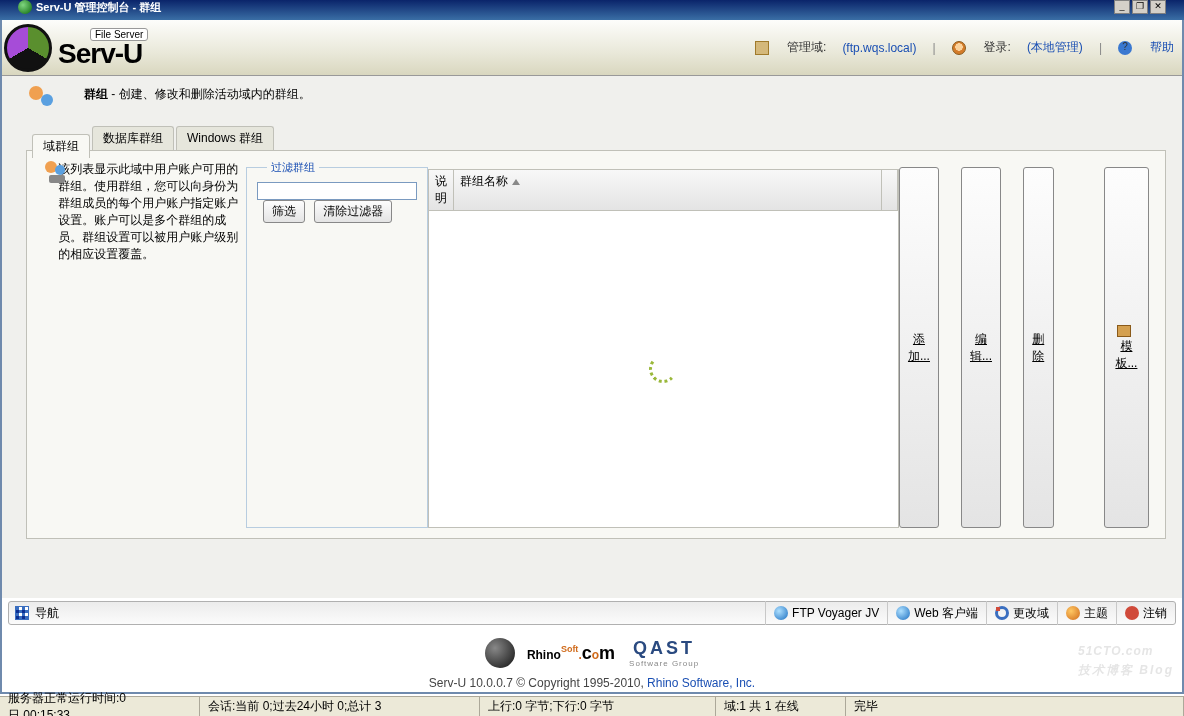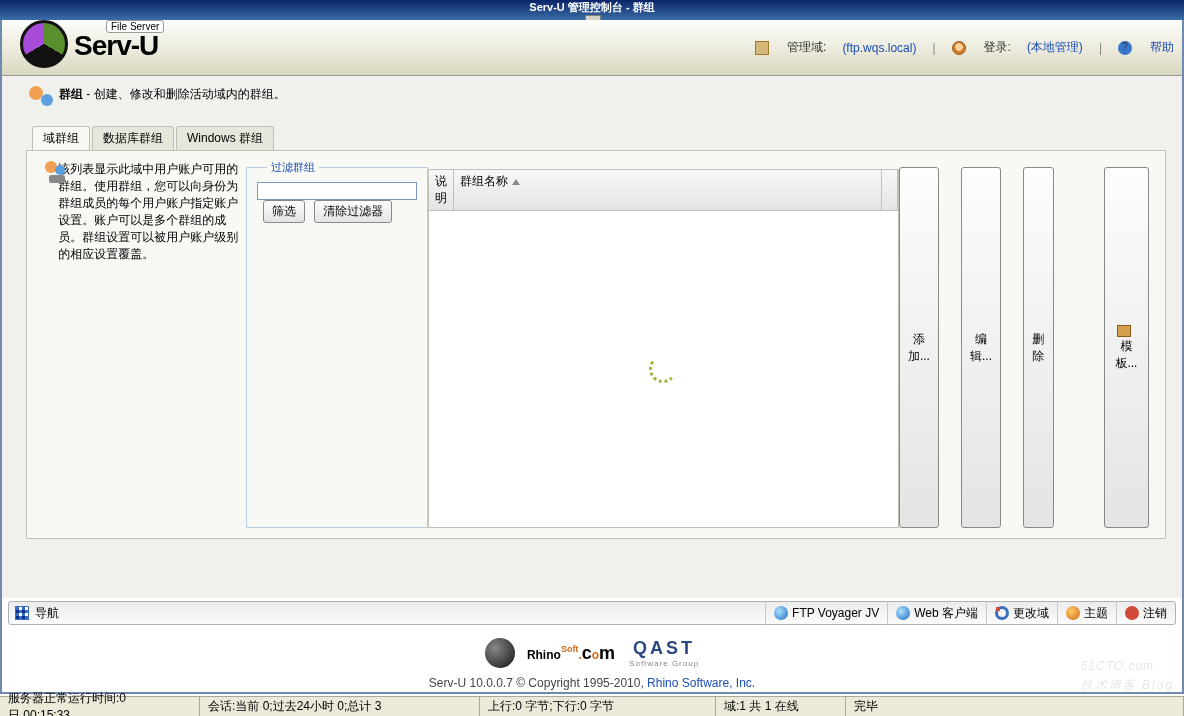--- a/index.html
+++ b/index.html
@@ -1,48 +1,48 @@
 <!DOCTYPE html>
 <html><head>
 <meta charset="utf-8">
 <style>
 * { box-sizing: border-box; font-family: "Microsoft YaHei", Tahoma, Arial, sans-serif; font-size: 12px; }
 body { margin: 0; background: #fff; width: 1184px; height: 716px; overflow: hidden; position: relative; }
 
-.titlebar { height: 20px; background: linear-gradient(#0a246a,#3a6ea5); color: #fff; display: flex; align-items: center; padding: 0 18px; flex-direction: column; }
+.titlebar { height: 20px; background: linear-gradient(#0a246a,#3a6ea5); color: #fff; display: flex; align-items: flex-start; padding: 0 18px; }
 .titlebar .t-icon { width:14px; height:14px; background: radial-gradient(circle at 5px 5px,#7fd67f,#0a660a); border-radius:50%; margin-right:4px;}
 .titlebar .title { flex:1; font-weight: bold; font-size:11px; }
 .titlebar .win-btn { width:16px; height:14px; background:#d4d0c8; border:1px solid #808080; margin-left:2px; color:#000; font-size:9px; line-height:11px; text-align:center; cursor:pointer;}
 
 .app { border:2px solid #6f8aad; border-top:none; height: 674px; display:flex; flex-direction:column;}
 
 .topbar { height:56px; background: linear-gradient(#fdfdfb,#e9e8d9 60%,#d9d7bf); display:flex; align-items:center; border-bottom:1px solid #999;}
-.topbar .logo-wrap { width:205px; height:56px; display:flex; padding-left:18px;}
+.topbar .logo-wrap { width:205px; height:56px; display:flex; align-items:center; padding-left:2px;}
 .topbar .logo-swirl { width:48px; height:48px; border-radius:50%; background: conic-gradient(#5a8f2e 0 120deg,#111 120deg 240deg,#a64cd8 240deg 360deg); border:3px solid #111;}
 .topbar .logo-text { display:flex; flex-direction:column; margin-left:6px;}
 .topbar .logo-top { font-size:10px; color:#000; background:#fff; border:1px solid #999; border-radius:3px; padding:0 4px; align-self:flex-start; margin-left:32px;}
 .topbar .logo-main { font-size:28px; font-weight:bold; color:#000; letter-spacing:-1px; line-height:26px;}
 .topbar .right-links { flex:1; display:flex; justify-content:flex-end; align-items:center; gap:16px; padding-right:8px;}
 .topbar .right-links span { color:#333;}
 .topbar .right-links a { color:#1a4fb3; text-decoration:none;}
 .icon-sm { display:inline-block; width:14px; height:14px; vertical-align:middle; margin-right:2px;}
 .i-domain { background:#d4b87a; border:1px solid #a07a2a;}
 .i-user { background: radial-gradient(circle at 6px 5px,#fbd29b 40%,#d47c2a 42%); border-radius:50%; border:1px solid #8b5a1a;}
 .i-help { background:#3a78d0; border-radius:50%; color:#fff; text-align:center; line-height:12px; font-size:10px;}
 
 .content { flex:1; background:#f0f0ed; padding:6px 16px 2px 24px; overflow:hidden;}
-.crumb { display:flex; align-items:flex-start; gap:3px; padding:4px 0 14px 0;}
+.crumb { display:flex; align-items:flex-start; gap:28px; padding:4px 0 14px 0;}
 .crumb .grp-icon { width:30px; height:26px; position:relative;}
 .crumb .grp-icon .head { width:14px; height:14px; background:#f0a050; border-radius:50%; position:absolute; top:0; left:3px;}
 .crumb .grp-icon .head2 { width:12px; height:12px; background:#5aa0e0; border-radius:50%; position:absolute; top:8px; left:15px;}
 .crumb .desc b { font-weight:bold;}
 
 .tabs-row { display:flex; border-bottom:1px solid #c0c0b8; padding-left:6px;}
 .tab { padding:3px 10px; border:1px solid #c0c0b8; border-bottom:none; background:#e6e6dc; margin-right:2px; border-radius:3px 3px 0 0; cursor:pointer;}
-.tab.active { background:#f8f8f4; font-weight:normal; position:relative; top:0;}
+.tab.active { background:#f8f8f4; font-weight:normal; position:relative; top:8px;}
 
 .tab-panel { background:#f8f8f4; border:1px solid #c0c0b8; border-top:none; padding:10px 16px 10px 16px; height:388px; display:flex; flex-direction:row;}
 .panel-desc { display:flex; gap:10px; align-items:flex-start; margin-bottom:4px;}
 .panel-desc .pd-icon { width:28px; height:24px; position:relative;}
 .panel-desc .pd-icon .wr { position:absolute; width:16px; height:8px; background:#888; top:14px; left:6px; border-radius:2px;}
 .panel-desc .pd-icon .h1 { position:absolute; width:12px; height:12px; background:#f0a050; border-radius:50%; top:0; left:2px;}
 .panel-desc .pd-icon .h2 { position:absolute; width:10px; height:10px; background:#5aa0e0; border-radius:50%; top:4px; left:12px;}
 
 .filter-frame { border:1px solid #b8cde0; padding:14px 10px 10px 10px; position:relative; width:320px; margin-top:6px;}
 .filter-frame .legend { position:absolute; top:-8px; left:20px; background:#f8f8f4; color:#1a4fb3; font-size:11px; padding:0 4px;}
@@ -53,21 +53,21 @@
 .grid-wrap { flex:1; margin-top:8px; border:1px solid #c0c0b8; background:#fff; display:flex; flex-direction:column;}
 .grid-head { display:flex; background:linear-gradient(#f8f8f8,#e4e4e4); border-bottom:1px solid #c0c0b8;}
 .grid-head .gh { padding:3px 6px; border-right:1px solid #c0c0b8; font-size:12px;}
 .gh-name { width:428px;}
 .gh-desc { flex:1;}
 .gh-end { width:16px; border-right:none;}
 .grid-head .sort-tri { display:inline-block; width:0; height:0; border-left:4px solid transparent; border-right:4px solid transparent; border-bottom:6px solid #888; margin-left:4px; vertical-align:middle;}
 .grid-body { flex:1; display:flex; align-items:center; justify-content:center;}
 .spinner { width:28px; height:28px; border:3px dotted #9ab83a; border-top-color:transparent; border-right-color:transparent; border-radius:50%;}
 
-.action-row { display:flex; gap:22px; padding:6px 0 0 0;}
+.action-row { display:flex; gap:22px; padding:6px 0 0 0;text-decoration:underline;}
 .tpl-icon { display:inline-block; width:14px; height:12px; background:#d4a050; border:1px solid #8a5a1a; margin-right:4px; vertical-align:-2px;}
 
 .navbar { height:24px; background:linear-gradient(#ececec,#fbfbfb); border:1px solid #b0b0b0; border-radius:3px; margin:3px 6px; display:flex; align-items:center;}
 .nav-left { display:flex; align-items:center; padding-left:6px;}
 .nav-grid-i { width:14px; height:14px; background: repeating-linear-gradient(0deg,#3a6ec0 0 3px,#fff 3px 6px), repeating-linear-gradient(90deg,#3a6ec0 0 3px,#fff 3px 6px); background-blend-mode:multiply; border:1px solid #3a6ec0; margin-right:6px;}
 .nav-right { margin-left:auto; display:flex;}
 .nav-item { display:flex; align-items:center; padding:0 8px; border-left:1px solid #c8c8c8; height:24px; cursor:pointer;}
 .nav-item .ni-icon { width:14px; height:14px; margin-right:4px; border-radius:50%;}
 .ni-globe { background: radial-gradient(circle at 5px 5px,#aee0ff,#1a6ec0);}
 .ni-mgr { border-radius:0; border:3px solid #3a6ec0; width:12px; height:12px; box-sizing:border-box; position:relative;}
@@ -84,21 +84,21 @@
 .rhino-text .soft { font-size:9px; color:#d06a1a; vertical-align:super;}
 .qast { font-size:18px; font-weight:bold; color:#2a4a80; letter-spacing:3px;}
 .qast .sub { display:block; font-size:8px; letter-spacing:1px; font-weight:normal; color:#888; text-align:left;}
 .copyright { font-size:11px; color:#444; margin-top:4px;}
 .copyright a { color:#1a4fb3; text-decoration:none;}
 
 .statusbar { position:absolute; bottom:0; left:0; right:0; height:20px; background:#ece9d8; border-top:1px solid #aca899; display:flex; font-size:11px;}
 .status-cell { padding:2px 8px; border-right:1px solid #aca899; display:flex; align-items:center;}
 .sc1{width:200px;} .sc2{width:280px;} .sc3{width:236px;} .sc4{width:130px;} .sc5{flex:1;}
 
-.watermark { position:absolute; right:10px; bottom:22px; font-size:26px; font-weight:normal; color:rgba(180,180,180,0.35); font-style:italic; letter-spacing:1px; pointer-events:none;}
+.watermark { position:absolute; right:10px; bottom:37px; font-size:26px; font-weight:bold; color:rgba(180,180,180,0.35); font-style:italic; letter-spacing:1px; pointer-events:none;}
 .watermark .sub{ display:block; font-size:12px; text-align:right; letter-spacing:2px;}
 </style>
 </head>
 <body>
 
 <div class="titlebar">
   <span class="t-icon"></span>
   <span class="title">Serv-U 管理控制台 - 群组</span>
   <span class="win-btn">_</span>
   <span class="win-btn">❐</span>

